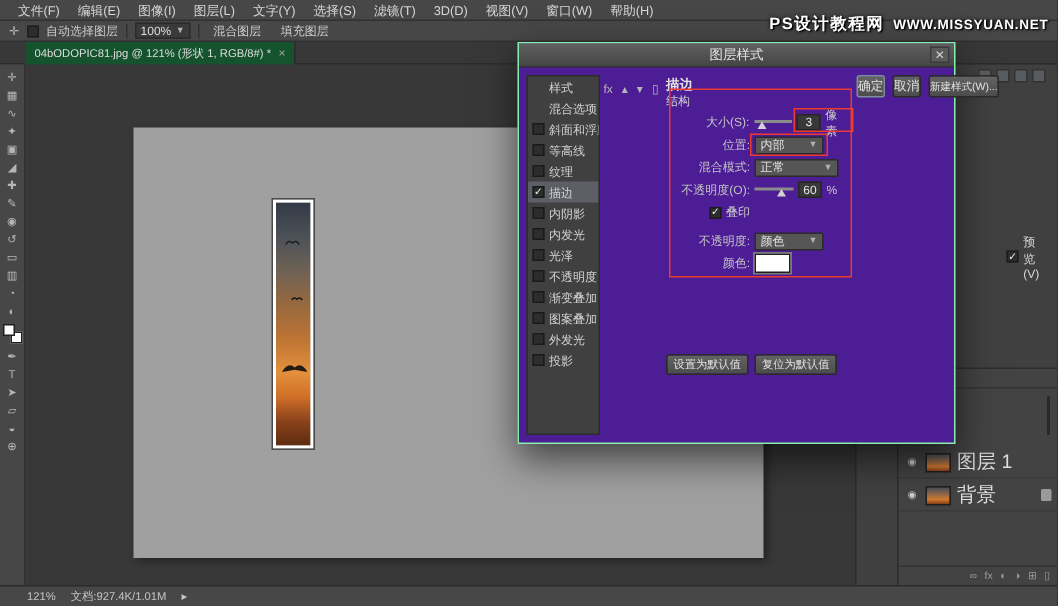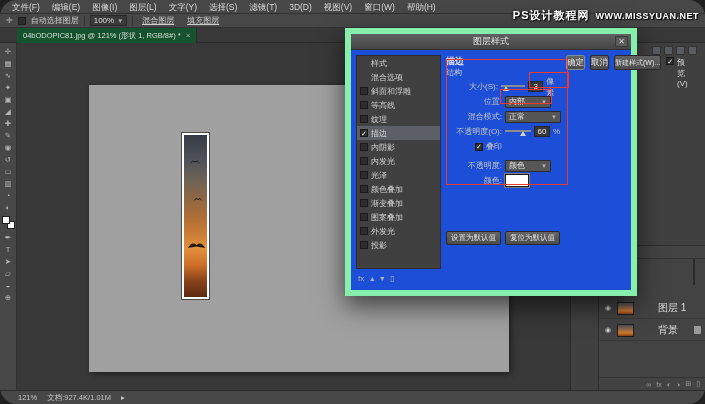--- a/index.html
+++ b/index.html
@@ -1,29 +1,29 @@
 <!DOCTYPE html>
 <html><head>
 <meta charset="utf-8">
 <style>
   * { margin:0; padding:0; box-sizing:border-box; }
   body { background:#202020; font-family:"Liberation Sans","DejaVu Sans",sans-serif; }
-  .screen { position:relative; width:705px; height:404px; background:#3e3e3e; overflow:hidden; color:#ccc; font-size:9px;border-radius:17px; }
+  .screen { position:relative; width:705px; height:404px; background:#3e3e3e; overflow:hidden; color:#ccc; font-size:9px; }
 
   
   .menubar { position:absolute; top:0; left:0; right:0; height:14px; background:#474747; border-bottom:1px solid #313131; display:flex; align-items:center; padding-left:6px; z-index:5; }
   .menu-item { padding:0 6px; font-size:8.5px; color:#d6d6d6; line-height:14px; white-space:nowrap; }
 
   .optionsbar { position:absolute; top:14px; left:0; right:0; height:14px; background:#474747; border-bottom:1px solid #313131; display:flex; align-items:center; gap:5px; padding-left:6px; z-index:5; font-size:8px; }
   .opt-toolicon { color:#b5b5b5; font-size:8px; }
   .opt-check { width:8px; height:8px; background:#2d2d2d; border:1px solid #1e1e1e; }
   .opt-sep { width:1px; height:10px; background:#333; }
   .opt-drop { display:flex; align-items:center; gap:3px; background:#3a3a3a; border:1px solid #2a2a2a; height:11px; padding:0 3px; color:#ddd;justify-content:space-between; }
   .chevron { font-size:6px; color:#b0b0b0; }
-  .opt-btn { color:#cfcfcf; padding:0 4px;text-decoration:underline; }
+  .opt-btn { color:#cfcfcf; padding:0 4px; }
 
   .tabbar { position:absolute; top:28px; left:0; right:0; height:15px; background:#383838; display:flex; padding-left:17px; z-index:5; border-bottom:1px solid #2c2c2c; }
   .doc-tab { display:flex; align-items:center; gap:5px; background:#14532d; border-right:1px solid #2a2a2a; padding:0 6px; font-size:7.5px; color:#dcdcdc; height:15px; white-space:nowrap; }
   .tab-close { color:#a8a8a8; font-size:8px; }
 
   
   .toolbar { position:absolute; top:43px; left:0; width:17px; bottom:14px; background:#474747; border-right:1px solid #303030; display:flex; flex-direction:column; align-items:center; padding-top:3px; gap:1px; z-index:5; }
   .tool { width:13px; height:11px; display:flex; align-items:center; justify-content:center; font-size:7.5px; color:#b5b5b5; }
   .swatches { position:relative; width:13px; height:13px; margin:2px 0; }
   .swatch-fg, .swatch-bg { position:absolute; width:8px; height:8px; background:#fff; border:1px solid #1f1f1f; }
@@ -44,33 +44,33 @@
   .adj-row { position:absolute; top:3px; right:8px; display:flex; gap:3px; }
   .adj-ico { width:9px; height:9px; background:#585c60; border:1px solid #333; border-radius:1px; }
 
   .layers-panel { position:absolute; left:27px; top:202px; right:0; bottom:0; background:#434343; border-left:1px solid #2d2d2d; border-top:1px solid #2d2d2d; }
   .lp-controls { height:13px; border-bottom:1px solid #343434; display:flex; gap:3px; align-items:center; padding:0 4px; }
   .lp-ico { width:9px; height:8px; background:#555; border-radius:1px; }
   .layer-row { position:absolute; left:0; right:0; height:21px; display:flex; align-items:center; gap:4px; padding:0 4px; border-bottom:1px solid #3a3a3a; }
   .lr1 { top:52px; } .lr2 { top:74px; }
   .eye { font-size:7px; color:#d0d0d0; width:10px; text-align:center; }
   .thumb { width:17px; height:13px; border:1px solid #1f1f1f; background:linear-gradient(180deg,#4a4f5a 0%,#9a6a45 45%,#d07a30 72%,#8a3f1a 100%); }
-  .layer-name { font-size:10px; color:#dedede;margin-left:20px; }
+  .layer-name { font-size:13px; color:#dedede; }
   .lock { margin-left:auto; width:7px; height:8px; background:#9a9a9a; border-radius:1px; }
   .lp-bottom { position:absolute; left:0; right:0; bottom:0; height:13px; border-top:1px solid #343434; display:flex; align-items:center; justify-content:flex-end; gap:5px; padding:0 5px; color:#9a9a9a; font-size:7px; }
 
   
   .statusbar { position:absolute; left:0; right:0; bottom:0; height:14px; background:#474747; border-top:1px solid #2b2b2b; display:flex; align-items:center; gap:10px; padding-left:18px; font-size:7.5px; color:#c5c5c5; z-index:5; }
 
   
-  .dialog { position:absolute; left:345px; top:28px; width:292px; height:268px; background:#1d4ed8; border:6px solid #86efac; box-shadow:0 10px 24px rgba(0,0,0,.6); z-index:10; }
+  .dialog { position:absolute; left:345px; top:28px; width:292px; height:268px; background:#4c1d95; border:1px solid #86efac; box-shadow:0 10px 24px rgba(0,0,0,.6); z-index:10; }
   .dlg-title { height:16px; background:linear-gradient(#606060,#454545); border-bottom:1px solid #323232; display:flex; align-items:center; justify-content:center; font-size:9px; color:#e3e3e3; position:relative; }
   .dlg-close { position:absolute; right:3px; top:2px; width:13px; height:11px; display:flex; align-items:center; justify-content:center; color:#d5d5d5; font-size:8px; background:#5a5a5a; border:1px solid #3a3a3a; }
   .dlg-body { position:absolute; top:16px; left:0; right:0; bottom:0; display:flex; gap:5px; padding:5px; }
-  .dlg-left { width:88px; display:flex; flex-direction:column; }
+  .dlg-left { width:88px; display:flex; flex-direction:row; }
   .styles-list { flex:1; background:#404040; border:1px solid #2c2c2c; overflow:hidden; }
   .style-row { height:14px; display:flex; align-items:center; gap:3px; padding:0 3px; font-size:8px; color:#d2d2d2; white-space:nowrap; }
   .style-row.selected { background:#5c6066; }
   .chk { width:8px; height:8px; min-width:8px; background:#2d2d2d; border:1px solid #1b1b1b; font-size:7px; line-height:7px; color:#efefef; display:flex; align-items:center; justify-content:center; }
   .style-row.nobox .chk { visibility:hidden; }
   .fx-footer { height:13px; margin-top:3px; display:flex; align-items:center; gap:6px; color:#b5b5b5; font-size:8px; padding-left:2px; }
 
   .dlg-mid { flex:1; display:flex; flex-direction:column; font-size:8px; color:#c8c8c8; }
   .sec-title { font-size:9px; font-weight:bold; color:#e2e2e2; height:12px; }
   .sub-label { height:12px; color:#cfcfcf; }
@@ -87,21 +87,21 @@
   .ft-row { margin-top:4px; }
   .swatch-color { width:24px; height:13px; background:#ffffff; border:1px solid #1f1f1f; box-shadow:0 0 0 1px #7a7a7a; }
   .defaults-row { margin-top:auto; margin-bottom:40px; display:flex; gap:4px; }
   .btn { background:linear-gradient(#636363,#4c4c4c); border:1px solid #2a2a2a; border-radius:2px; color:#e2e2e2; display:flex; align-items:center; justify-content:center; white-space:nowrap; }
   .btn-default { height:14px; padding:0 4px; font-size:7.5px; }
 
   .dlg-right { width:60px; display:flex; gap:5px; }
   .btn-main { height:15px; font-size:8.5px; }
   .btn-ok { border-color:#7e8da0; }
   .new-style { font-size:7px; height:15px; }
-  .preview-row { display:flex; gap:3px; font-size:8px; margin-top:2px; color:#d5d5d5; }
+  .preview-row { display:flex; align-items:center; gap:3px; font-size:8px; margin-top:2px; color:#d5d5d5; }
   .preview-sq { width:26px; height:26px; background:#464646; border:1px solid #292929; box-shadow:inset 0 0 0 1px #5d5d5d; margin-top:10px; align-self:flex-end; }
 
   
   .ann { position:absolute; border:1px solid #ea3b30; z-index:50; pointer-events:none; }
   .ann-structure { left:446px; top:59px; width:122px; height:126px; }
   .ann-size { left:529px; top:72px; width:40px; height:16px; }
   .ann-pos { left:500px; top:89px; width:52px; height:15px; }
 
   .watermark { position:absolute; top:8px; right:6px; z-index:60; color:#ffffff; font-weight:bold; display:flex; gap:6px; align-items:baseline; text-shadow:1px 1px 1px #000, 0 0 3px rgba(0,0,0,.85); }
   .wm-site { font-size:11px; letter-spacing:1px; }
@@ -268,21 +268,21 @@
           <div class="style-row">
               <span class="chk"></span>
               <span>内发光</span>
             </div>
           <div class="style-row">
               <span class="chk"></span>
               <span>光泽</span>
             </div>
           <div class="style-row">
               <span class="chk"></span>
-              <span>颜色叠加</span>
+              <span>不透明度</span>
             </div>
           <div class="style-row">
               <span class="chk"></span>
               <span>渐变叠加</span>
             </div>
           <div class="style-row">
               <span class="chk"></span>
               <span>图案叠加</span>
             </div>
           <div class="style-row">

